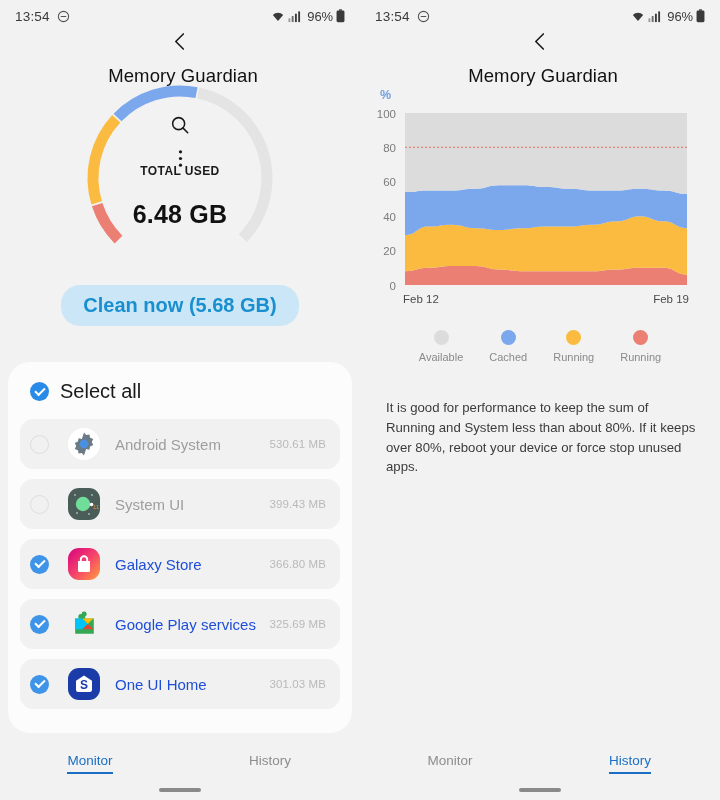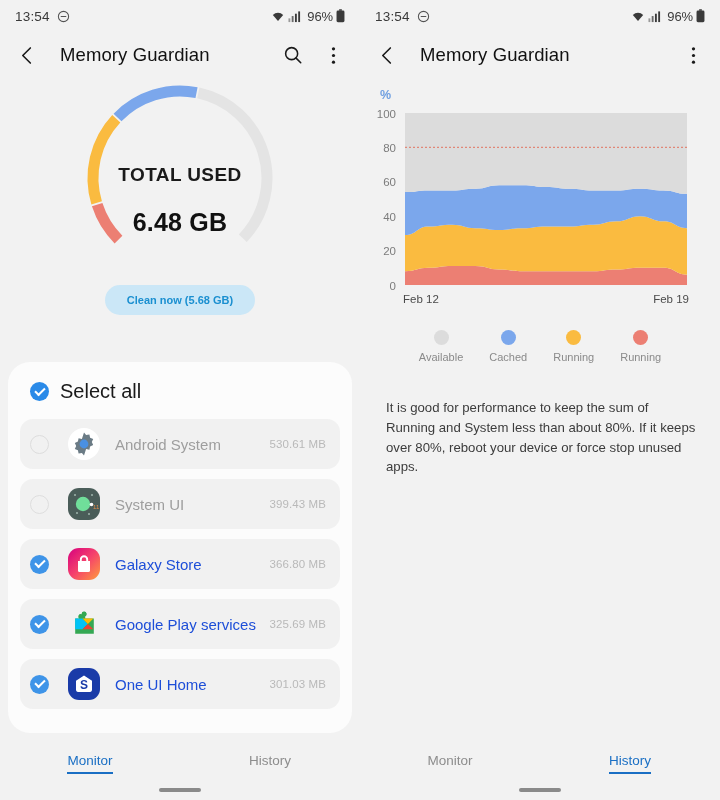--- a/index.html
+++ b/index.html
@@ -18,21 +18,21 @@
     padding: 0 15px; font-size: 13px; color: #3a3a3a;
   }
   .sb-time { font-size: 13.5px; letter-spacing: .2px; }
   .sb-dnd { margin-left: 7px; display: inline-flex; }
   .sb-right { margin-left: auto; display: flex; align-items: center; gap: 3px; }
   .sb-batt-txt { font-size: 13px; margin-left: 3px; letter-spacing: -.1px; }
 
   
   .appbar {
     height: 46px; display: flex; align-items: center;
-    padding: 0 14px; gap: 14px;
+    padding: 0 14px; gap: 14px; flex-direction: column;
   }
   .appbar .title {
     font-size: 18.5px; color: #111; margin-left: 6px; letter-spacing: .1px;
   }
   .appbar .spacer { flex: 1; }
   .icon-btn {
     width: 26px; height: 26px; display: flex;
     align-items: center; justify-content: center; cursor: pointer;
   }
 
@@ -40,33 +40,33 @@
   .gauge-wrap {
     position: relative; width: 360px; height: 205px;
     display: flex; align-items: center; justify-content: center;
   }
   .gauge-svg { display: block; }
   .gauge-center {
     position: absolute; left: 0; right: 0; top: 86px;
     text-align: center; pointer-events: none;
   }
   .gauge-label {
-    font-size: 19px; font-weight: bold; color: #1a1a1a; letter-spacing: .4px;
+    font-size: 12px; font-weight: bold; color: #1a1a1a; letter-spacing: .4px;
   }
   .gauge-value {
     font-size: 25px; font-weight: bold; color: #111; margin-top: 22px;
     letter-spacing: .2px;
   }
   .gauge-total { font-size: 14.5px; color: #9b9b9b; margin-top: 2px; }
 
   
   .clean-row { display: flex; justify-content: center; margin-top: 2px; }
   .clean-btn {
     background: #cbe7f7; color: #1a8fd0;
-    font-size: 11px; font-weight: bold;
+    font-size: 20px; font-weight: bold;
     padding: 9px 22px; border-radius: 19px; border: none;
     cursor: pointer; font-family: "Liberation Sans", sans-serif;
   }
 
   
   .list-card {
     position: absolute; left: 8px; right: 8px; top: 362px; bottom: 67px;
     background: #fcfcfc; border-radius: 22px; overflow: hidden;
     padding: 12px 12px 0 12px;
   }

